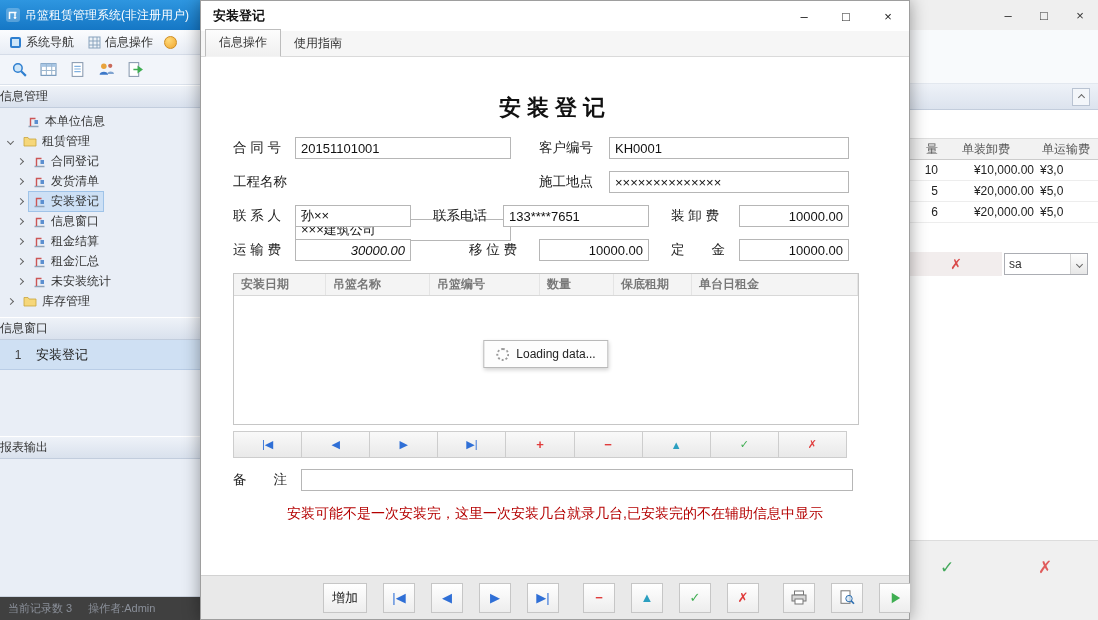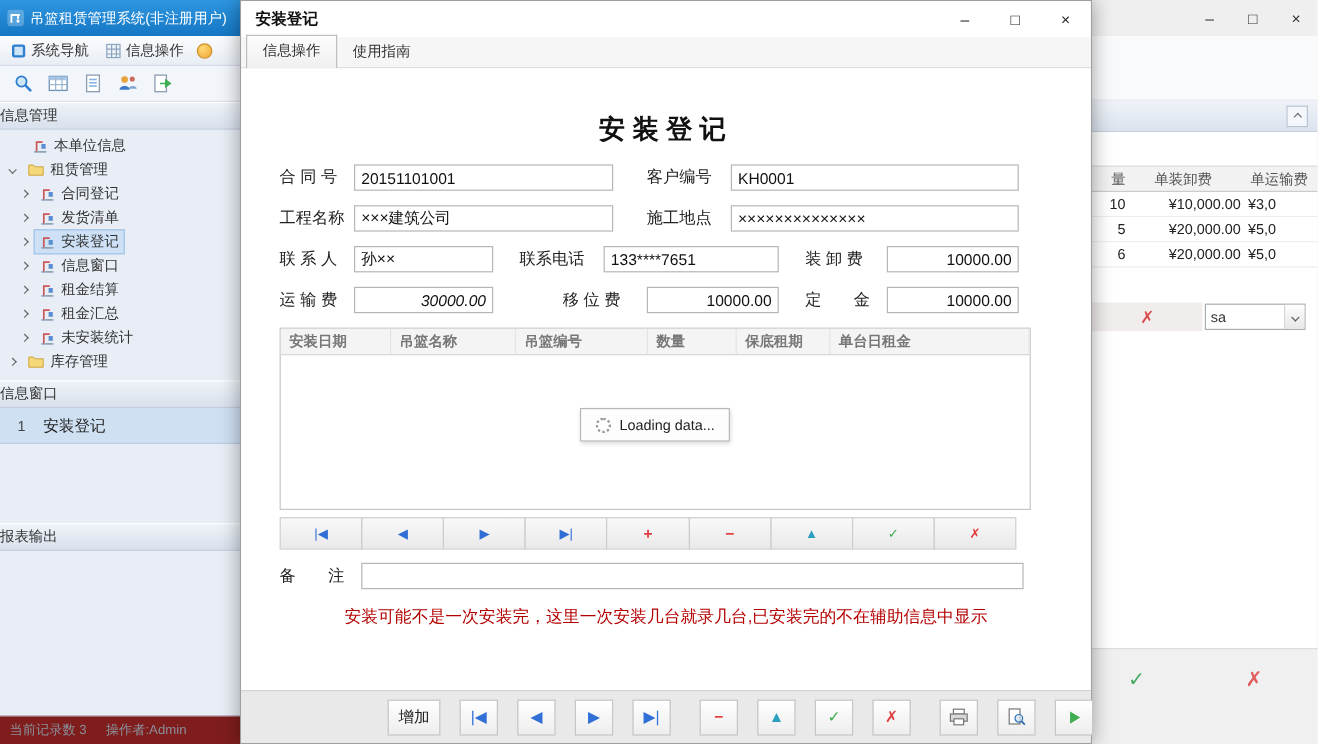--- a/index.html
+++ b/index.html
@@ -20,21 +20,21 @@
   .tool-btn { width:22px; height:22px; display:flex; align-items:center; justify-content:center; border-radius:2px; }
   .sb-section { height:23px; background:linear-gradient(#eef2f8,#d9e1ed); border-top:1px solid #ffffff; border-bottom:1px solid #c2cddd; display:flex; align-items:center; padding-left:0; font-size:12px; color:#333; }
   .tree { padding-top:3px; font-size:12px; }
   .tree-item { height:20px; display:flex; align-items:center; gap:5px; padding-left:22px; cursor:default; }
   .tree-item.folder { padding-left:8px; }
   .tree-item.child { padding-left:18px; }
   .hl { display:flex; align-items:center; gap:5px; padding:1px 4px; border:1px solid transparent; }
   .hl.sel { background:#cde0f5; border:1px solid #9fc3e8; }
   .win-item { height:30px; background:#cfe0f3; border-bottom:1px solid #b9cde6; display:flex; align-items:center; font-size:13px; color:#222; }
   .win-idx { width:36px; text-align:center; font-size:12px; color:#444; }
-  .sb-status { position:absolute; bottom:0; left:0; width:200px; height:24px; background:#7f1d1d; border-top:1px solid #ccd4e0; display:flex; align-items:center; gap:16px; padding-left:8px; font-size:11px; color:#8a8f99; }
+  .sb-status { position:absolute; bottom:0; left:0; width:200px; height:24px; background:#404040; border-top:1px solid #ccd4e0; display:flex; align-items:center; gap:16px; padding-left:8px; font-size:11px; color:#8a8f99; }
 
   
   .right-panel { position:absolute; left:880px; top:0; width:218px; height:620px; background:#fff; z-index:0; }
   .rp-titlebar { position:absolute; top:0; left:0; right:0; height:30px; background:#efefef; display:flex; justify-content:flex-end; }
   .rp-wbtn { width:36px; height:30px; display:flex; align-items:center; justify-content:center; color:#333; font-size:13px; }
   .rp-ribbon { position:absolute; top:30px; left:0; right:0; height:54px; background:#f8fafc; border-bottom:1px solid #e3e8ef; }
   .rp-band { position:absolute; top:84px; left:0; right:0; height:26px; background:linear-gradient(#eef2f8,#dce3ee); border-bottom:1px solid #c3cddc; }
   .rp-collapse { position:absolute; right:8px; top:4px; width:18px; height:18px; border:1px solid #b9c3d2; background:#f3f6fa; display:flex; align-items:center; justify-content:center; }
   .rp-thead { position:absolute; top:138px; left:0; width:218px; height:22px; background:#f2f2f2; border-top:1px solid #dddddd; border-bottom:1px solid #cccccc; display:flex; align-items:center; font-size:12px; color:#555; }
   .rp-h1 { width:58px; text-align:right; }
@@ -371,21 +371,21 @@
 
     <div class="frow" style="top:78px">
       <span class="flabel" style="left:32px;width:60px">合 同 号</span>
       <input class="finput" style="left: 94px; width: 216px;" value="20151101001">
       <span class="flabel" style="left:338px;width:62px">客户编号</span>
       <input class="finput" style="left: 408px; width: 240px;" value="KH0001">
     </div>
 
     <div class="frow" style="top:112px">
       <span class="flabel" style="left:32px;width:60px">工程名称</span>
-      <input class="finput" style="left: 94px; width: 216px;" value="×××建筑公司">
+      <input class="finput" style="left: 94px; width: 216px; margin-top: 48px;" value="×××建筑公司">
       <span class="flabel" style="left:338px;width:62px">施工地点</span>
       <input class="finput" style="left: 408px; width: 240px;" value="××××××××××××××">
     </div>
 
     <div class="frow" style="top:146px">
       <span class="flabel" style="left:32px;width:60px">联 系 人</span>
       <input class="finput" style="left: 94px; width: 116px;" value="孙××">
       <span class="flabel" style="left:232px;width:62px">联系电话</span>
       <input class="finput" style="left: 302px; width: 146px;" value="133****7651">
       <span class="flabel" style="left:470px;width:60px">装 卸 费</span>

